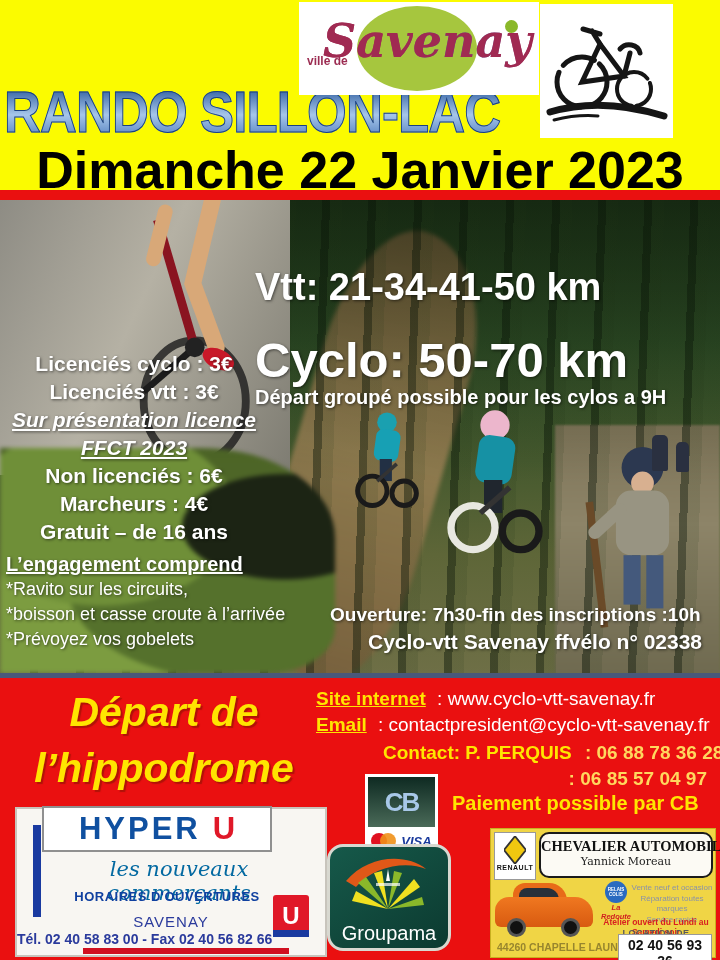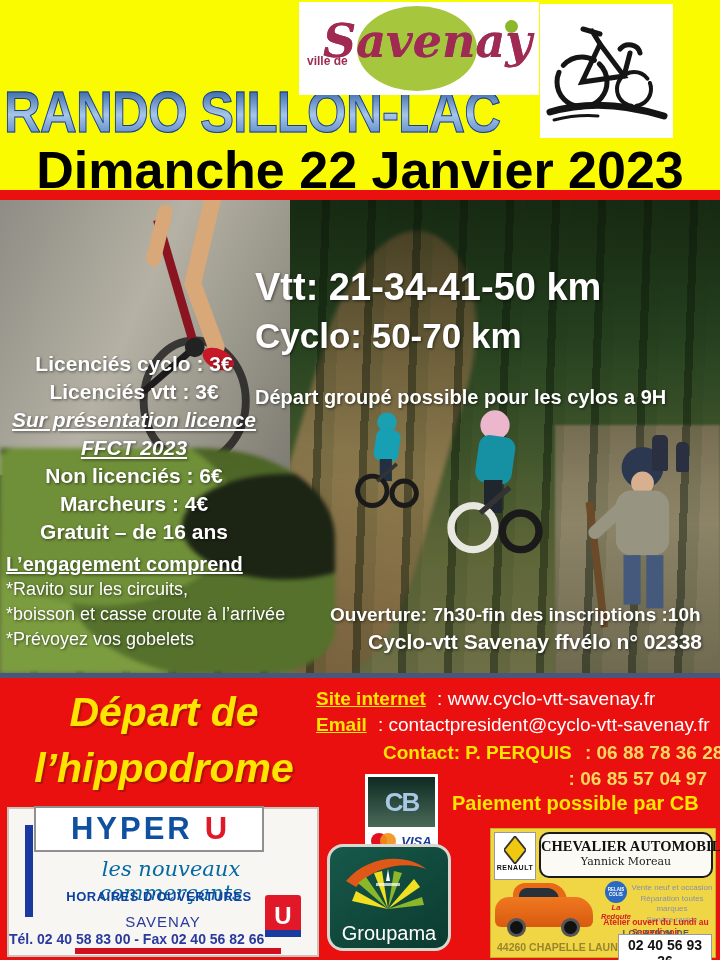--- a/index.html
+++ b/index.html
@@ -55,21 +55,21 @@
   .fig-b2{left:440px;top:205px;width:110px;height:150px;}
   .fig-child{left:585px;top:245px;width:115px;height:190px;}
   .hiker{position:absolute;background:#2a3040;border-radius:5px 5px 2px 2px;}
   .hiker1{left:652px;top:235px;width:16px;height:36px;}
   .hiker2{left:676px;top:242px;width:13px;height:30px;}
 
   .ph-txt{position:absolute;color:#fff;font-weight:700;white-space:nowrap;
           text-shadow:1px 1px 3px rgba(0,0,0,.55);}
   .t-marche{left:130px;top:12px;font-size:38px;}
   .t-vtt{left:255px;top:66px;font-size:38px;}
-  .t-cyclo{left:255px;top:116px;font-size:35px;}
+  .t-cyclo{left:255px;top:132px;font-size:49px;}
   .t-departg{left:255px;top:186px;font-size:20px;}
   .tarifs{position:absolute;left:0;top:150px;width:268px;text-align:center;color:#fff;
           font-size:21px;font-weight:700;line-height:28px;text-shadow:1px 1px 3px rgba(0,0,0,.55);}
   .italic-u{font-style:italic;text-decoration:underline;}
   .engagement{position:absolute;left:6px;top:352px;width:330px;text-align:left;color:#fff;
           font-size:18px;line-height:25px;text-shadow:1px 1px 3px rgba(0,0,0,.55);white-space:nowrap;}
   .eng-title{font-size:20px;font-weight:700;text-decoration:underline;}
   .t-ouverture{left:330px;top:404px;font-size:19px;}
   .t-club{left:368px;top:430px;font-size:21px;}
 
@@ -96,21 +96,21 @@
           display:flex;align-items:center;justify-content:center;}
   .cb-letters{color:#a8c8e8;font-size:26px;font-weight:800;letter-spacing:-2px;}
   .cb-bottom{width:73px;height:22px;margin:0 auto;background:#fff;display:flex;
              align-items:center;justify-content:center;gap:4px;}
   .mc{position:relative;width:26px;height:16px;}
   .mc i{position:absolute;top:0;width:16px;height:16px;border-radius:50%;}
   .mc .mc-r{left:0;background:#e01020;}
   .mc .mc-o{left:9px;background:#f09018;opacity:.9;}
   .visa{color:#1a3a9c;font-size:13px;font-weight:800;font-style:italic;}
 
-  .hyperu{position:absolute;left:7px;top:129px;width:312px;height:150px;
+  .hyperu{position:absolute;left:15px;top:129px;width:312px;height:150px;
           background:#f8f6f2;border:2px solid #c8c4bc;box-sizing:border-box;}
   .hu-bar{position:absolute;left:16px;top:16px;width:8px;height:92px;background:#1a3aa0;}
   .hu-logobox{position:absolute;left:25px;top:-3px;width:230px;height:46px;background:#fff;
               border:2px solid #909090;display:flex;align-items:center;justify-content:center;box-sizing:border-box;}
   .hu-brand{color:#1050a0;font-size:31px;font-weight:800;letter-spacing:3px;}
   .hu-u{color:#e01828;font-size:31px;font-weight:800;margin-left:12px;}
   .hu-script{position:absolute;left:36px;top:48px;width:252px;text-align:center;
              font-family:"DejaVu Serif",serif;font-style:italic;font-size:21px;color:#0369a1;}
   .hu-horaires{position:absolute;left:0;top:80px;width:300px;text-align:center;
              font-size:13px;font-weight:700;color:#1040a0;letter-spacing:.5px;}

